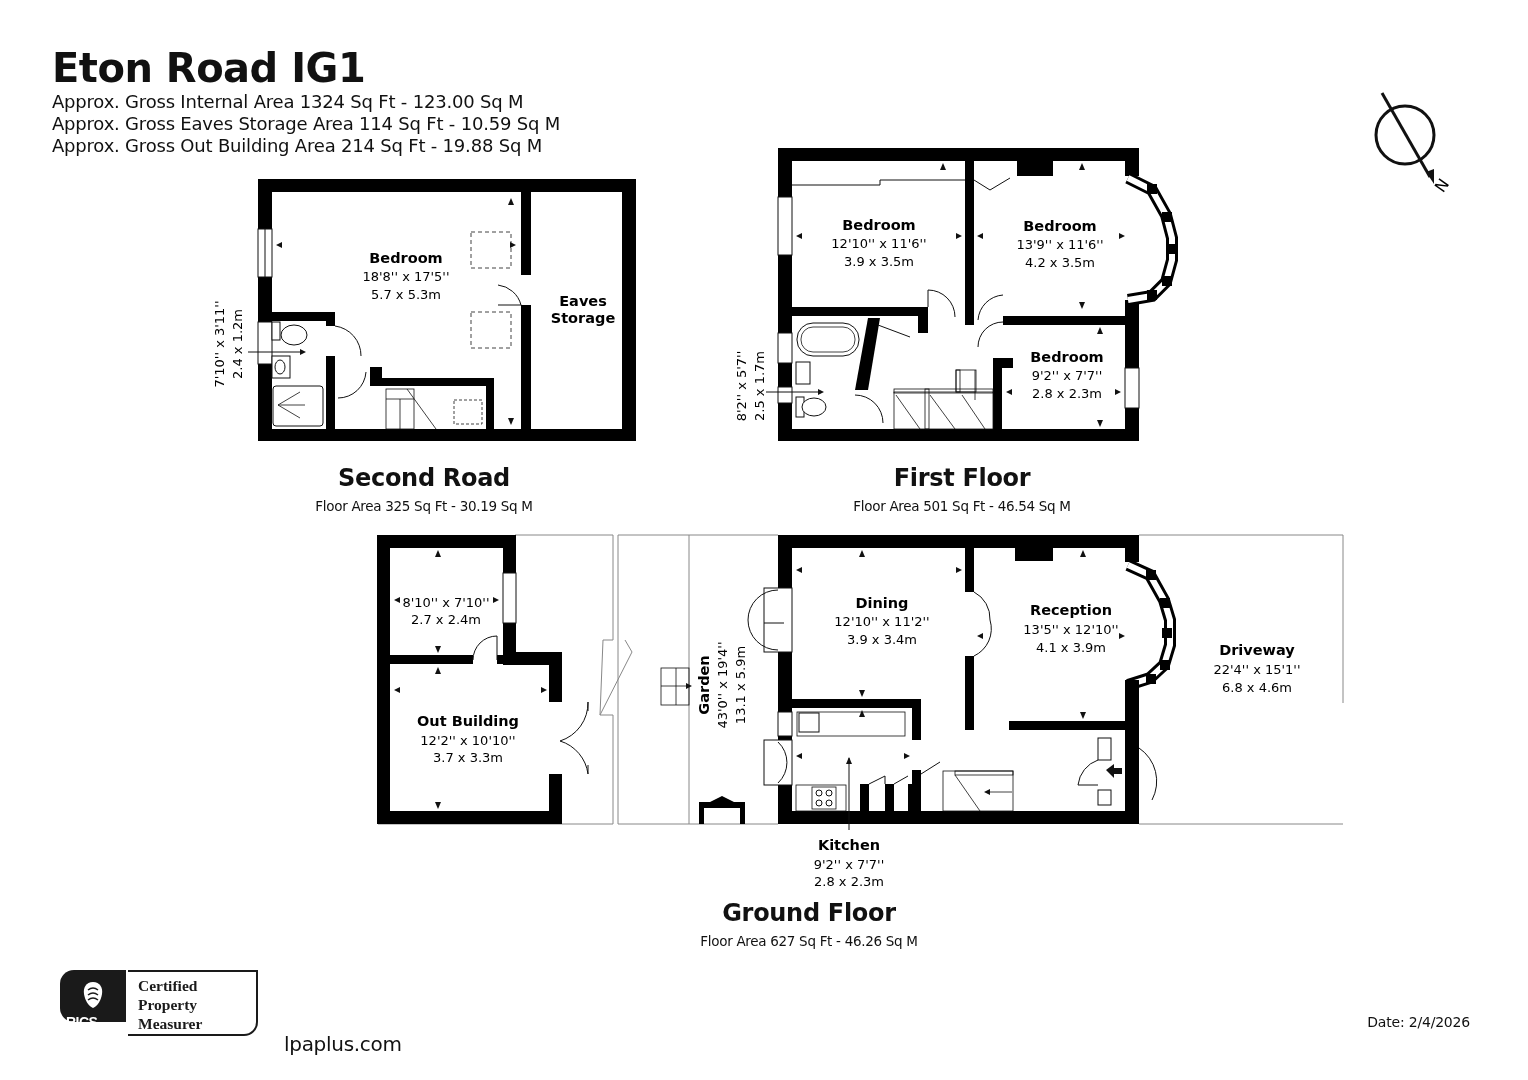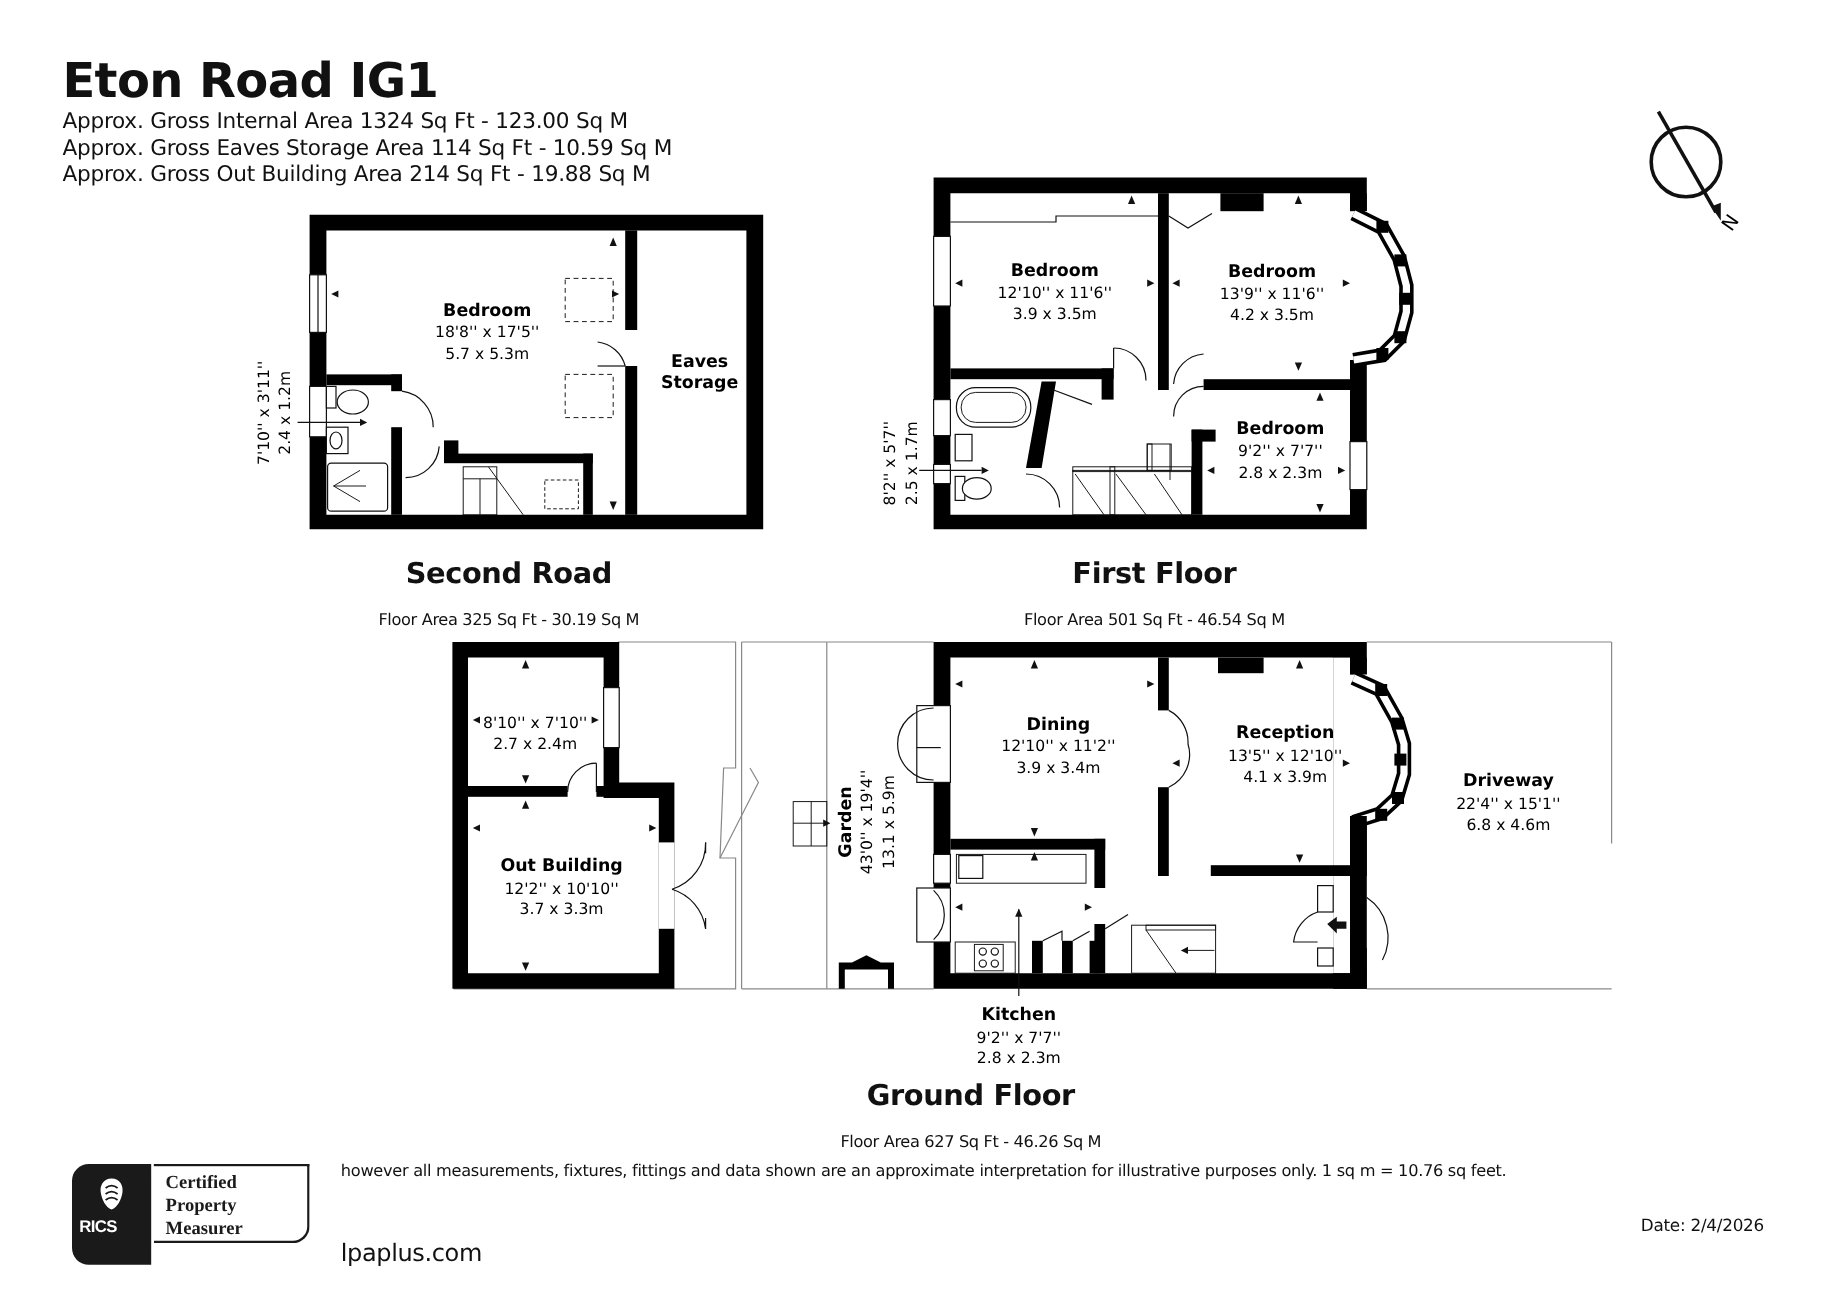--- a/index.html
+++ b/index.html
@@ -1,29 +1,29 @@
 <!DOCTYPE html>
 <html><head>
 <meta charset="utf-8">
 <style>
   html, body { margin: 0; padding: 0; background: #ffffff; }
   body { width: 1528px; height: 1080px; position: relative; overflow: hidden; font-family: "DejaVu Sans", "Liberation Sans", sans-serif; color: #111; }
   .abs { position: absolute; }
   .title { left: 52px; top: 44px; font-size: 40px; font-weight: 600; letter-spacing: -0.5px; line-height: 48px; }
   .sub { left: 52px; font-size: 18px; line-height: 22px; white-space: nowrap; letter-spacing: -0.2px; }
   .floor-title { font-size: 24px; font-weight: 600; text-align: center; white-space: nowrap; transform: translateX(-50%); letter-spacing: -0.3px; }
-  .floor-area { font-size: 13.5px; text-align: center; white-space: nowrap; transform: translateX(-50%); letter-spacing: -0.3px; margin-top: 11px; }
+  .floor-area { font-size: 13.5px; text-align: center; white-space: nowrap; transform: translateX(-50%); letter-spacing: -0.3px; }
   svg.plan { position: absolute; left: 0; top: 0; }
   .room-name { font-size: 14.5px; font-weight: 600; text-anchor: middle; font-family: "DejaVu Sans", sans-serif; }
   .room-dim { font-size: 13px; text-anchor: middle; font-family: "DejaVu Sans", sans-serif; }
   .disclaimer { left: 284px; top: 968px; font-size: 13.5px; line-height: 16px; width: 1200px; letter-spacing: -0.25px; }
   .site { left: 284px; top: 1032px; font-size: 20px; font-weight: 500; letter-spacing: -0.3px; }
   .date { right: 58px; top: 1014px; font-size: 14px; letter-spacing: -0.2px; }
   .rics { left: 60px; top: 970px; width: 200px; height: 68px; }
-  .rics-left { position: absolute; left: 0; top: 0; width: 66px; height: 84px; background: #1a1a1a; border-radius: 14px 0 0 14px; }
+  .rics-left { position: absolute; left: 0; top: 0; width: 66px; height: 52px; background: #1a1a1a; border-radius: 14px 0 0 14px; }
   .rics-right { position: absolute; left: 68px; top: 0; width: 130px; height: 66px; border: 2px solid #1a1a1a; border-left: none; border-radius: 0 0 14px 0; box-sizing: border-box; }
   .rics-text { position: absolute; left: 78px; top: 6px; font-size: 15.5px; font-weight: 700; line-height: 19px; color: #1a1a1a; font-family: Liberation Serif, serif; }
   .rics-word { position: absolute; left: 6px; top: 44px; font-size: 14px; font-weight: 800; color: #fff; font-family: "Liberation Sans", sans-serif; letter-spacing: -0.5px; }
   .lion { position: absolute; left: 20px; top: 10px; width: 26px; height: 30px; }
 </style>
 </head>
 <body>
 
 <div class="abs title">Eton Road IG1</div>
 <div class="abs sub" style="top:91px">Approx. Gross Internal Area 1324 Sq Ft - 123.00 Sq M</div>
@@ -329,16 +329,15 @@
     <span class="rics-word">RICS</span>
   </div>
   <div class="rics-right"></div>
   <div class="rics-text">
     <div>Certified</div>
     <div>Property</div>
     <div>Measurer</div>
   </div>
 </div>
 <div class="abs disclaimer">
-  <div>however all measurements, fixtures, fittings and data shown are an approximate interpretation for illustrative purposes only. 1 sq m = 10.76 sq feet.</div>
 </div>
 <div class="abs site">lpaplus.com</div>
 <div class="abs date">Date: 2/4/2026</div>
 
 </body></html>

